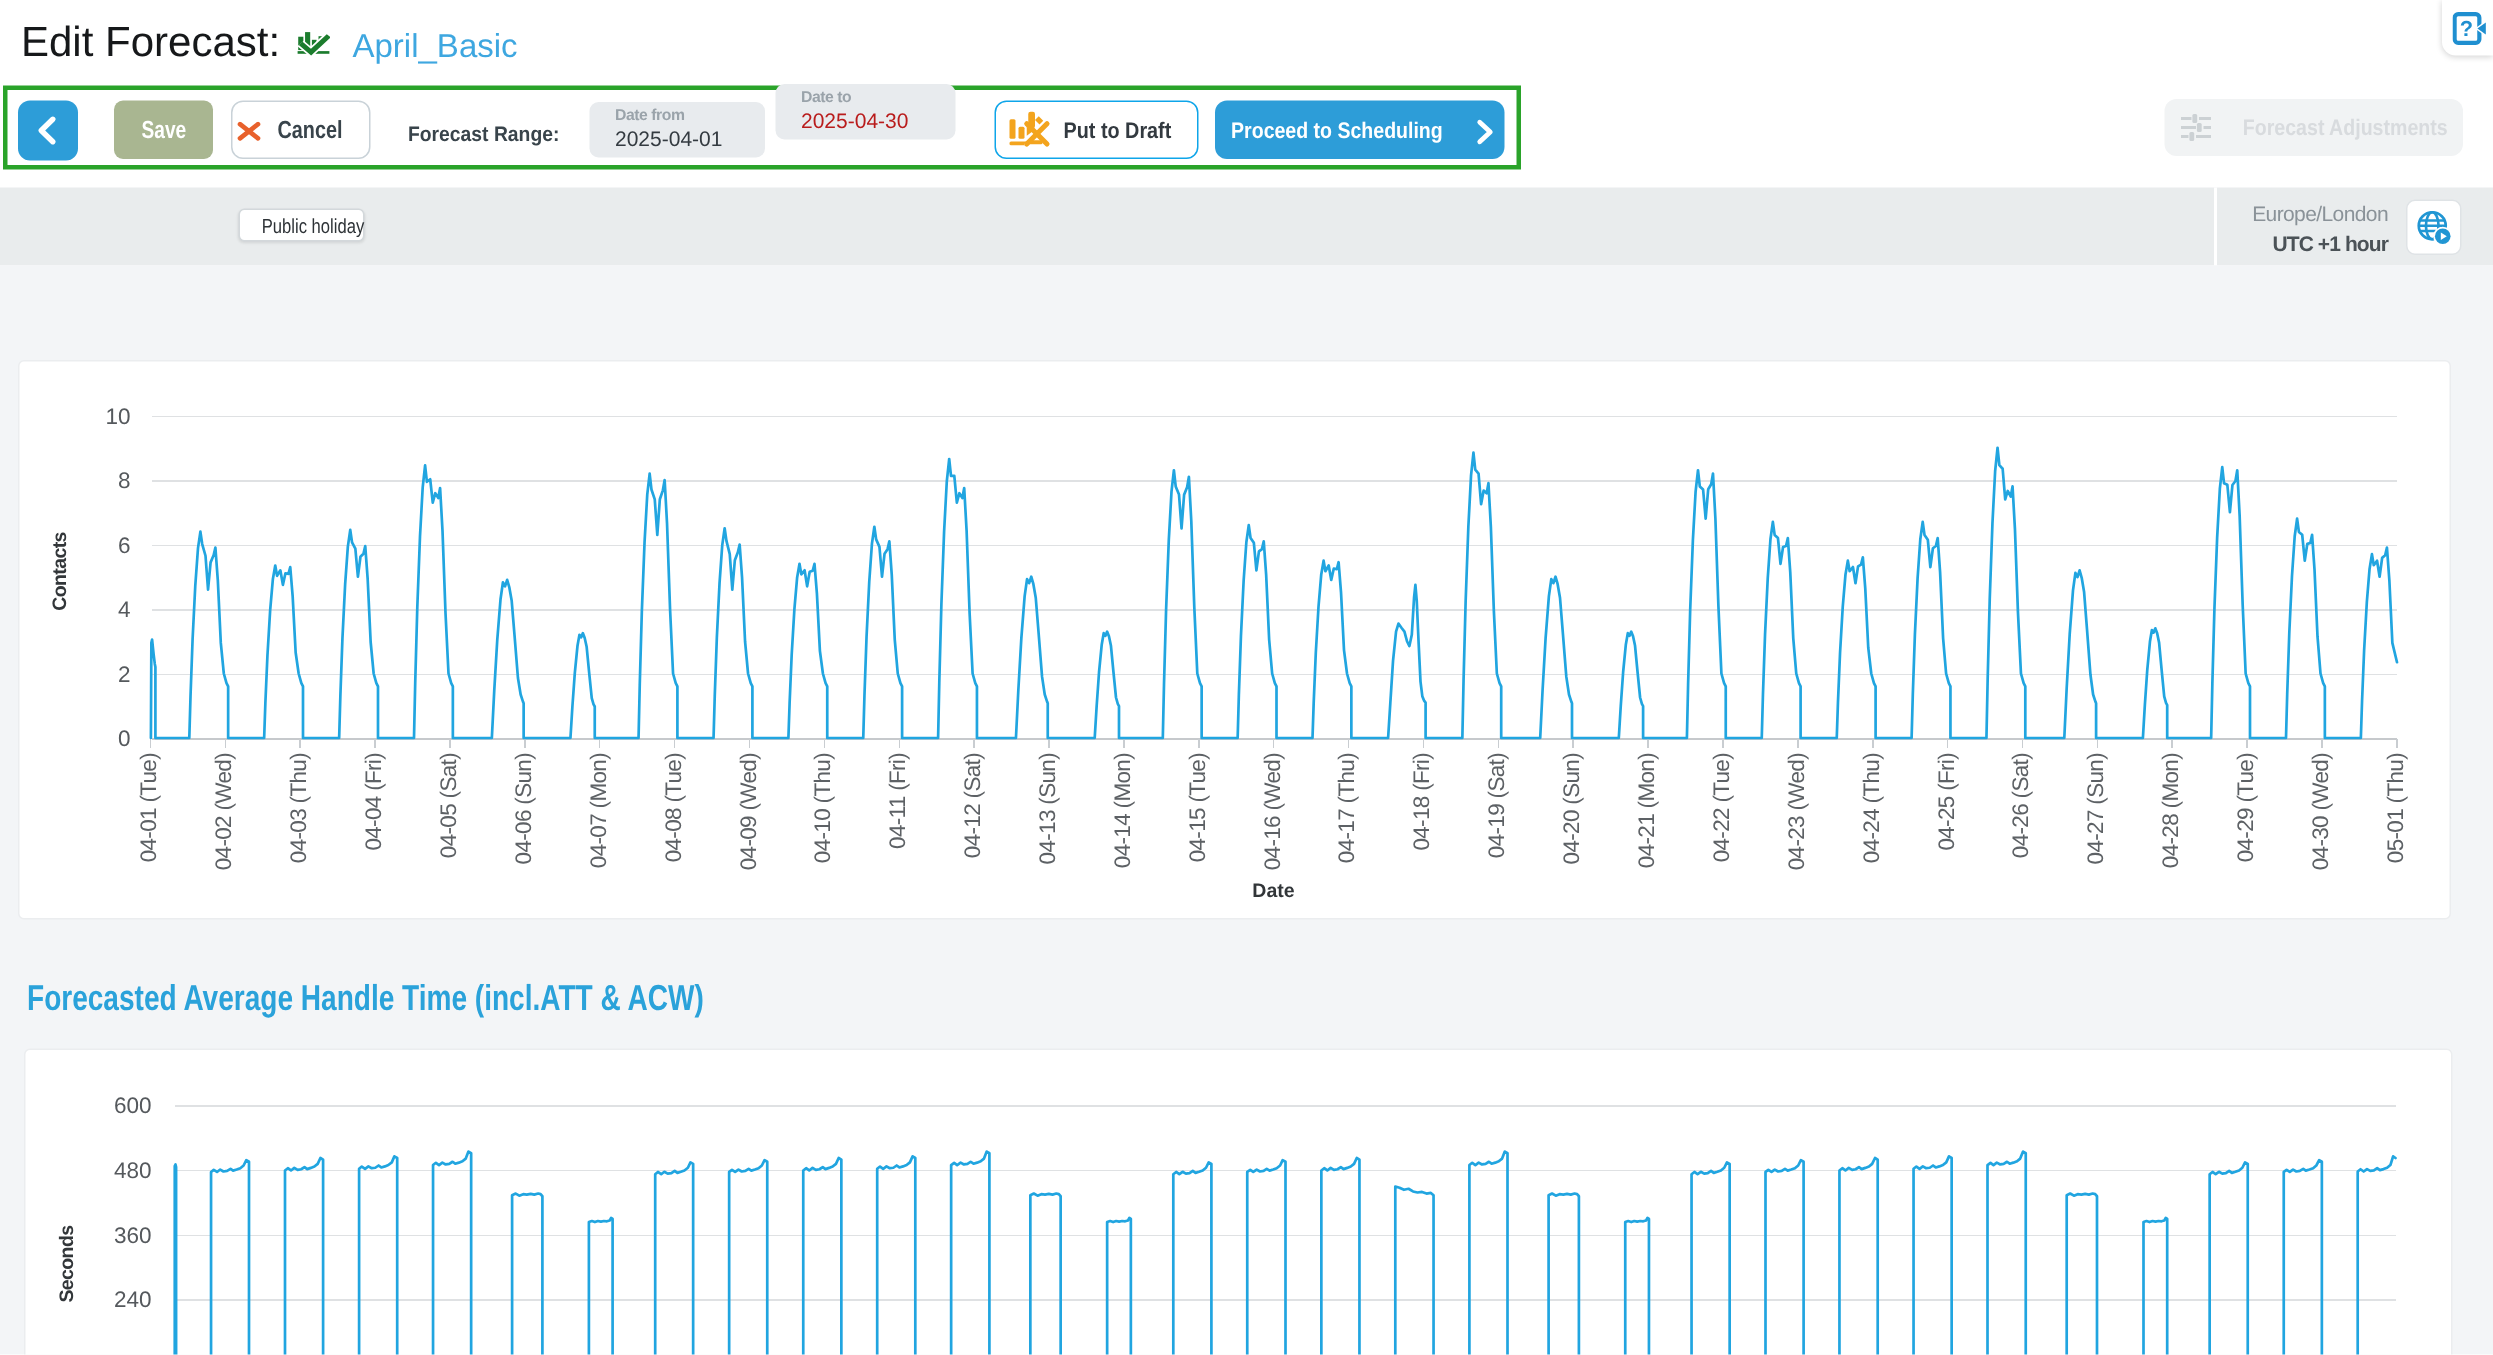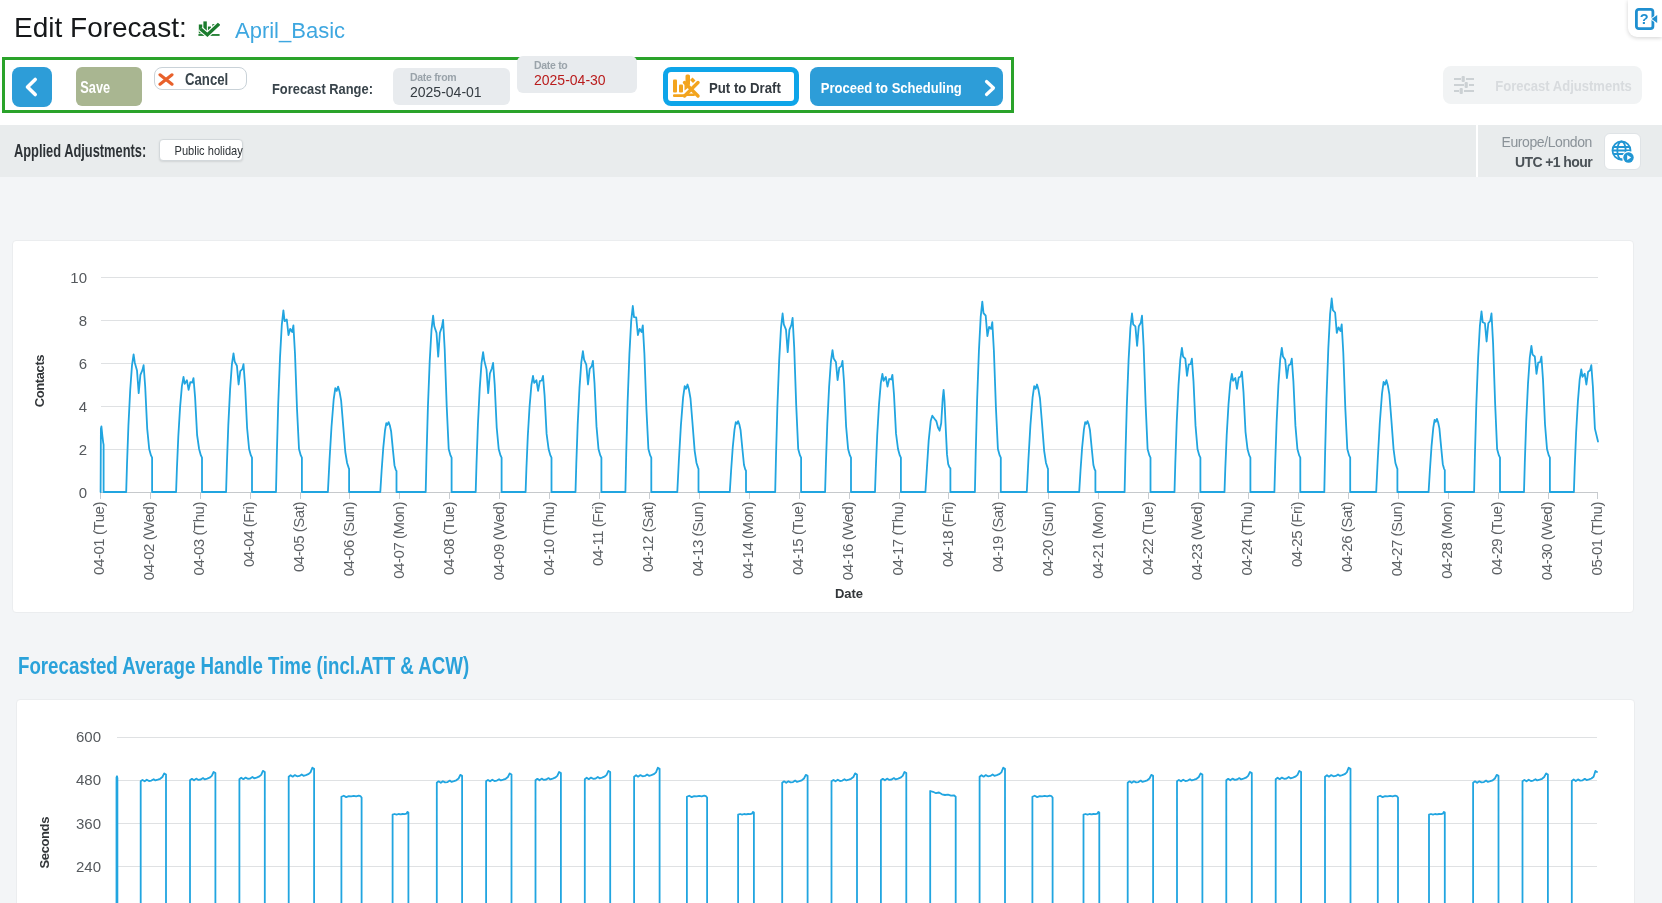--- a/index.html
+++ b/index.html
@@ -29,24 +29,24 @@
 <rect x="1.4" y="1.4" width="16.5" height="19.2" rx="2.4" fill="none" stroke="#1f8fd0" stroke-width="2.8"></rect>
 <text x="9.3" y="15.8" text-anchor="middle" font-size="14.5" font-weight="bold" fill="#1f8fd0" font-family="Liberation Sans, sans-serif">?</text>
 <path d="M23 5.2 L23 16.8 L15 11 Z" fill="#ffffff"></path>
 <path d="M22.2 7 L22.2 15 L16.6 11 Z" fill="#1f8fd0"></path>
 </svg></div>
 
 <div class="abs" style="left:2px;top:57px;width:1012px;height:56px;border:3px solid #2aa32a;background:#fff;"></div>
 <div class="abs" style="left:12px;top:67px;width:40px;height:40px;border-radius:8px;background:#2d9dd8;"><svg width="40" height="40" viewBox="0 0 40 40">
 <path d="M23.2 12.5 L15.5 20 L23.2 27.5" fill="none" stroke="#ffffff" stroke-width="3.6" stroke-linecap="round" stroke-linejoin="round"></path>
 </svg></div>
-<div class="abs" style="left:76px;top:67px;width:66px;height:39px;border-radius:6px;background:#a9b691;color:#fff;font-weight:bold;font-size:16.5px;display:flex;align-items:center;padding-top:2px;">
+<div class="abs" style="left:76px;top:67px;width:66px;height:39px;border-radius:6px;background:#a9b691;color:#fff;font-weight:bold;font-size:16.5px;display:flex;align-items:center;justify-content:center;padding-top:2px;">
       <span style="display:inline-block;white-space:nowrap;transform:scaleX(0.774);">Save</span>
     </div>
-<div class="abs" style="left:154px;top:67px;width:93px;height:23px;border-radius:8px;background:#fff;border:1px solid #c9d2d8;display:flex;align-items:center;justify-content:center;gap:11px;padding-top:2px;padding-right:4px;">
+<div class="abs" style="left:154px;top:67px;width:93px;height:39px;border-radius:8px;background:#fff;border:1px solid #c9d2d8;display:flex;align-items:center;justify-content:center;gap:11px;padding-top:2px;padding-right:4px;">
       <span style="display:flex;">
         <svg width="16" height="13" viewBox="0 0 16 13">
 <g stroke="#e8612c" stroke-width="3.1" stroke-linecap="round">
 <path d="M2 1.8 L14 11.2"></path>
             <path d="M14 1.8 L2 11.2"></path>
 </g>
 </svg>
       </span>
       <span style="display:inline-block;white-space:nowrap;transform:scaleX(0.80);transform-origin:left;font-weight:bold;font-size:16.5px;color:#39444b;">Cancel</span>
     </div>
@@ -54,21 +54,21 @@
       <span style="display:inline-block;white-space:nowrap;transform:scaleX(0.92);transform-origin:left;">Forecast Range:</span>
     </div>
 <div class="abs" style="left:393px;top:68px;width:117px;height:37px;border-radius:6px;background:#e8ebee;">
   <div class="abs" style="left:17px;top:3px;font-size:10.5px;letter-spacing:-0.3px;font-weight:bold;color:#9aa3aa;">Date from</div>
   <div class="abs" style="left:17px;top:16px;font-size:14px;color:#343b41;">2025-04-01</div>
 </div>
 <div class="abs" style="left:517px;top:56px;width:120px;height:37px;border-radius:6px;background:#e8ebee;">
   <div class="abs" style="left:17px;top:3px;font-size:10.5px;letter-spacing:-0.3px;font-weight:bold;color:#9aa3aa;">Date to</div>
   <div class="abs" style="left:17px;top:16px;font-size:14px;color:#b91c1c;">2025-04-30</div>
 </div>
-<div class="abs" style="left:663px;top:67px;width:136px;height:39px;border-radius:8px;background:#fff;border:5px solid #0ea5e9;display:flex;align-items:center;justify-content:center;gap:8px;padding-top:1px;">
+<div class="abs" style="left:663px;top:67px;width:136px;height:39px;border-radius:8px;background:#fff;border:1px solid #0ea5e9;display:flex;align-items:center;justify-content:center;gap:8px;padding-top:1px;">
       <span style="display:flex;">
         <svg width="30" height="28" viewBox="0 0 30 28">
 <g fill="#f3a41d">
 <rect x="2" y="6.5" width="4" height="13" rx="1"></rect>
 <rect x="8" y="11.5" width="4" height="8" rx="1"></rect>
 <rect x="2" y="21.3" width="12" height="2.6" rx="1"></rect>
 <rect x="15" y="20.5" width="9" height="2.6" rx="1"></rect>
 <rect x="14.5" y="1.5" width="4.5" height="11" rx="1.5"></rect>
 <path d="M13.5 11.5 L17.5 14.5 L13.5 17.5 Z"></path>
 <path d="M21.5 4.5 L24.5 7.5 L22 10 L19 7 Z"></path>
@@ -106,23 +106,20 @@
 <rect x="8.6" y="1" width="3.2" height="6" rx="1"></rect>
 <rect x="11.6" y="7" width="3.2" height="6" rx="1"></rect>
 <rect x="6.6" y="13" width="3.2" height="6" rx="1"></rect>
 </g>
 </svg>
       </span>
       <span style="display:inline-block;white-space:nowrap;transform:scaleX(0.87);font-weight:bold;font-size:15px;color:#d8dbde;">Forecast Adjustments</span>
     </div>
 
 <div class="abs" style="left:0;top:125px;width:1662px;height:52px;background:#e9eced;"></div>
-<div class="abs" style="left:14px;top:125px;height:52px;display:flex;align-items:center;font-weight:bold;font-size:18.5px;color:#2e3337;">
-      <span style="display:inline-block;white-space:nowrap;transform:scaleX(0.694);transform-origin:left;">Applied Adjustments:</span>
-    </div>
 <div class="abs" style="left:159px;top:139px;width:84px;height:22px;background:#fff;border:1px solid #d3d8db;border-radius:4px;box-shadow:0 1px 2px rgba(0,0,0,0.1);display:flex;align-items:center;justify-content:center;font-size:13.5px;color:#2e3337;padding-left:16px;">
       <span style="display:inline-block;white-space:nowrap;transform:scaleX(0.82);">Public holiday</span>
     </div>
 <div class="abs" style="left:1476px;top:125px;width:2px;height:52px;background:#fff;"></div>
 <div class="abs" style="left:1294px;top:134px;width:298px;text-align:right;font-size:14px;letter-spacing:-0.4px;color:#8a9298;">Europe/London</div>
 <div class="abs" style="left:1294px;top:153.5px;width:298px;text-align:right;font-weight:bold;font-size:14px;letter-spacing:-0.6px;color:#4b5257;">UTC +1 hour</div>
 <div class="abs" style="left:1604px;top:133px;width:37px;height:37px;background:#fff;border:1px solid #dfe3e6;border-radius:6px;display:flex;align-items:center;justify-content:center;">
       <svg width="26" height="26" viewBox="0 0 26 26">
 <g stroke="#2196d3" stroke-width="1.8" fill="none">
 <circle cx="11.5" cy="11.5" r="9"></circle>

